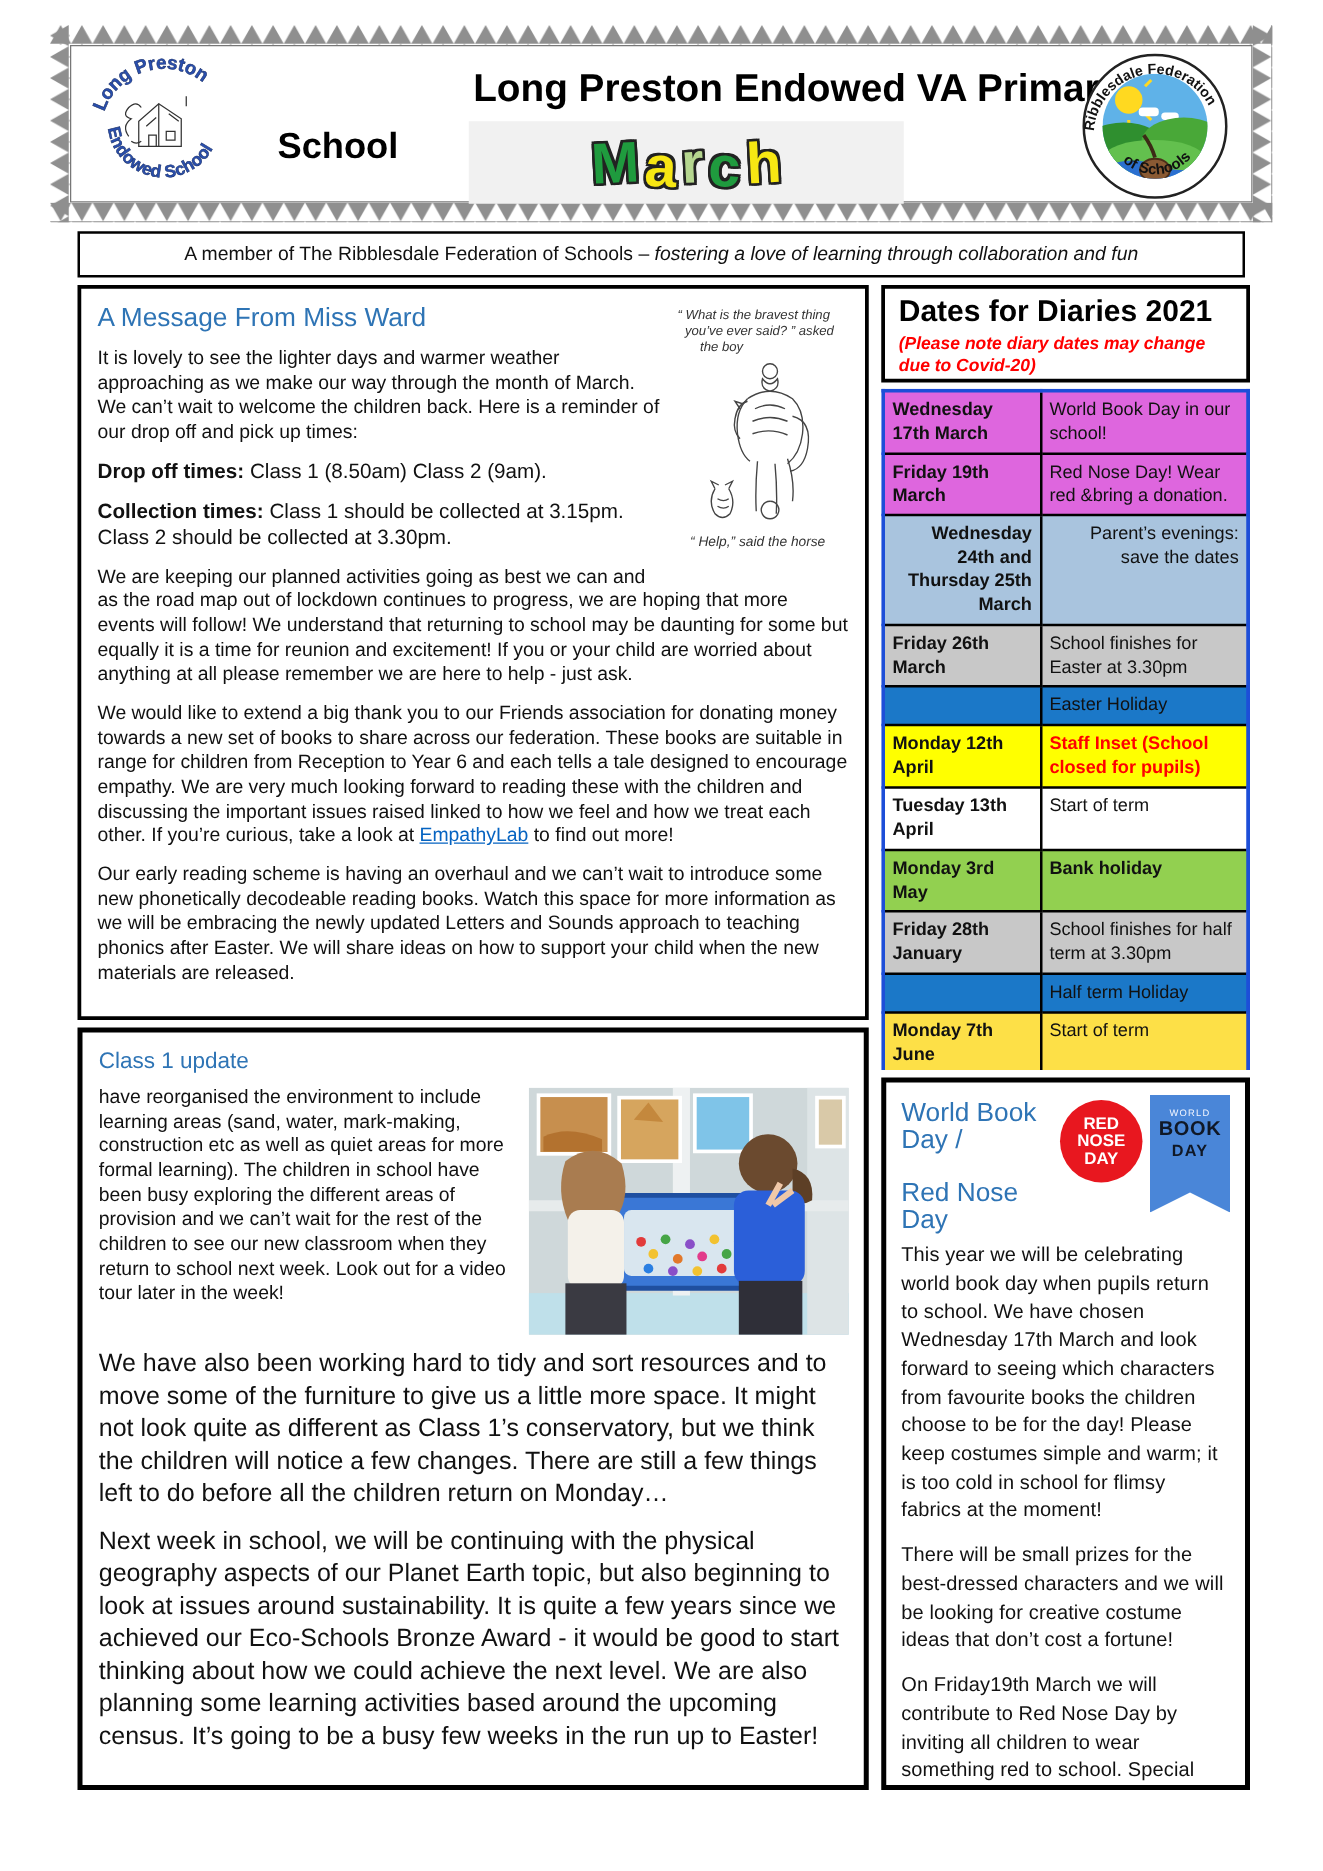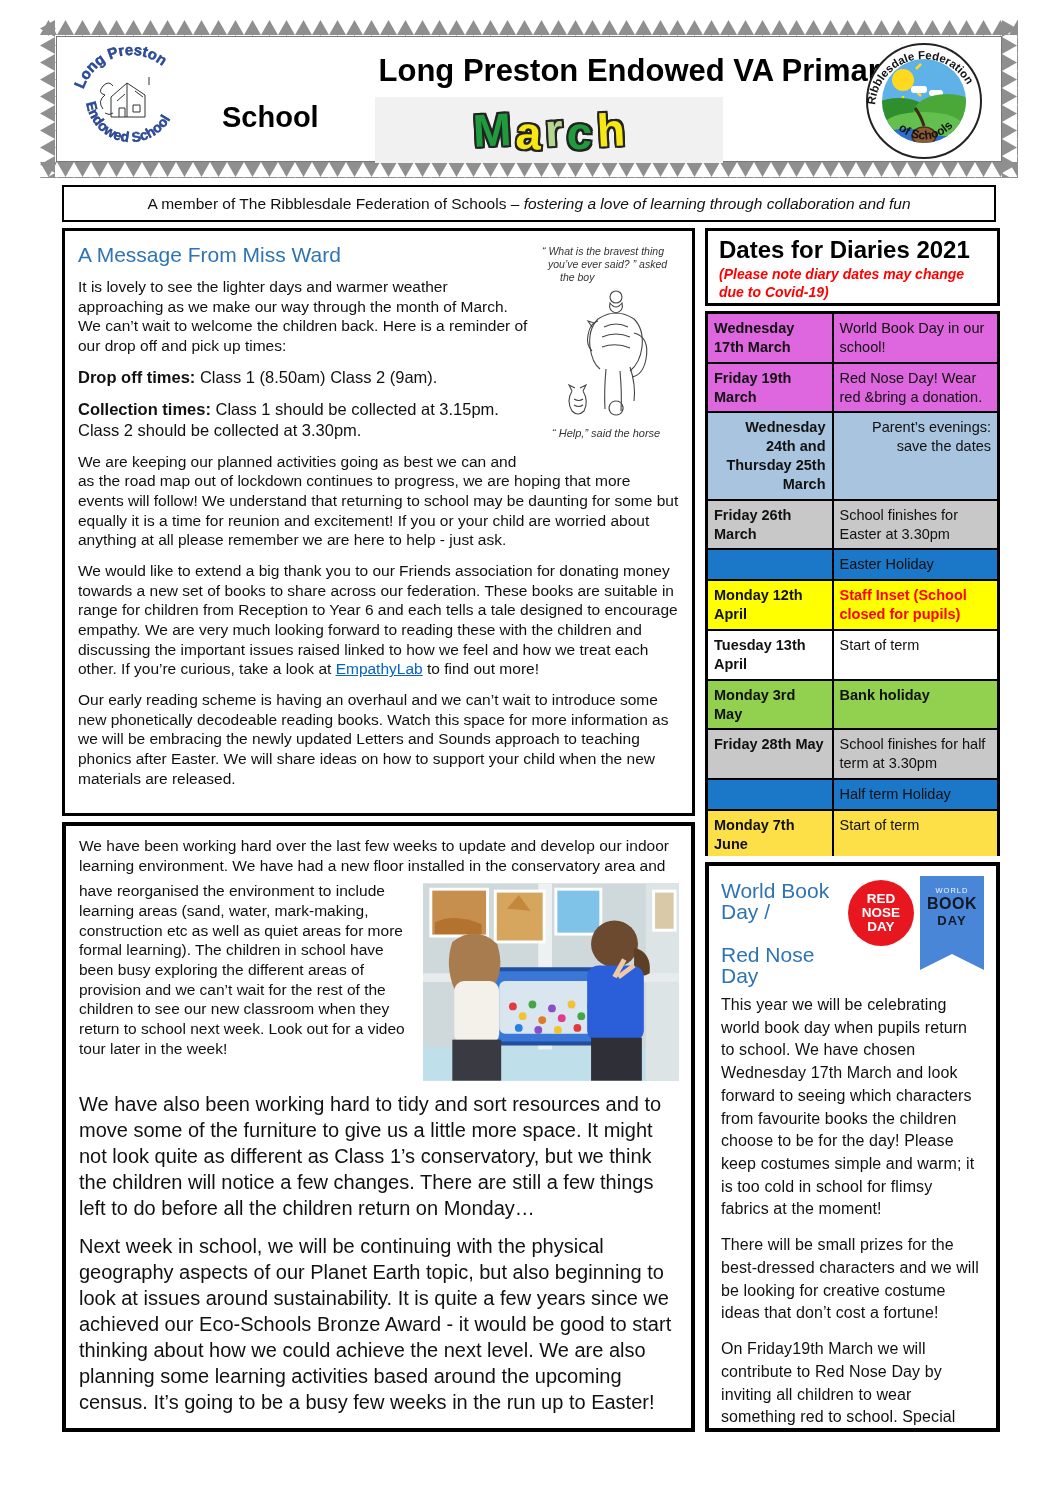--- a/index.html
+++ b/index.html
@@ -69,21 +69,21 @@
   .class1-row .txt { width:336px; flex:0 0 336px; }
   .class1-row .pic { margin-left:8px; }
   h3.sec2 { color:#2E74B5; font-weight:normal; font-size:20px; margin:4px 0 10px 0; }
   p.body2 { font-size:20px; line-height:1.3; margin:0 0 12px 0; }
 
   
   .dates-head { left:705px; top:228px; width:295px; height:78px; padding:5px 11px; border-width:3px; }
   .dates-head h1 { font-size:24px; font-weight:bold; color:#000; letter-spacing:0; }
   .dates-note { color:#FF0000; font-weight:bold; font-style:italic; font-size:14px; line-height:1.25; margin-top:2px; }
   .dates-tablewrap { left:705px; top:311px; width:295px; height:545px; border:none; }
-  table.dates { width:100%; border-collapse:collapse; border:3px solid #000000;padding-left:11px; }
+  table.dates { width:100%; border-collapse:collapse; border:3px solid #1d4ed8;padding-left:11px; }
   table.dates td {
     border:2px solid #000; vertical-align:top; padding:5px 6px;
     font-size:14.5px; line-height:1.3;
   }
   td.date-cell { width:126px; font-weight:bold; }
 
   
   .wbd-box { left:705px; top:862px; width:295px; height:570px; padding:10px 12px; border-width:4px; }
   .wbd-headrow { display:flex; margin-bottom:8px; }
   .wbd-headings { flex:1; }
@@ -261,21 +261,21 @@
     <h2 class="sec">A Message From Miss Ward</h2>
     <p class="body">It is lovely to see the lighter days and warmer weather approaching as we make our way through the month of March. We can’t wait to welcome the children back. Here is a reminder of our drop off and pick up times:</p>
     <p class="body"><span class="bold" style="font-size:16.5px">Drop off times:</span><span style="font-size:16.5px"> Class 1 (8.50am) Class 2 (9am).</span></p>
     <p class="body"><span class="bold" style="font-size:16.5px">Collection times:</span><span style="font-size:16.5px"> Class 1 should be collected at 3.15pm. Class 2 should be collected at 3.30pm.</span></p>
     <p class="body">We are keeping our planned activities going as best we can and as the road map out of lockdown continues to progress, we are hoping that more events will follow!  We understand that returning to school may be daunting for some but equally it is a time for reunion and excitement!  If you or your child are worried about anything at all please remember we are here to help - just ask.</p>
     <p class="body"><span>We would like to extend a big thank you to our Friends association for donating money towards a new set of books to share across our federation. These books are suitable in range for children from Reception to Year 6 and each tells a tale designed to encourage empathy. We are very much looking forward to reading these with the children and discussing the important issues raised linked to how we feel and how we treat each other. If you’re curious, take a look at </span><a class="msg-link">EmpathyLab</a><span> to find out more!</span></p>
     <p class="body">Our early reading scheme is having an overhaul and we can’t wait to introduce some new phonetically decodeable reading books. Watch this space for more information as we will be embracing the newly updated Letters and Sounds approach to teaching phonics after Easter. We will share ideas on how to support your child when the new materials are released.</p>
   </div>
 
   <div class="box upd-box">
-    <p class="body" style="margin-bottom:6px">We have been working hard over the last few weeks to update and develop our indoor learning environment.  We have had a new floor installed in the conservatory area and</p>
+    <h3 class="sec">Class 1 update</h3>
 
     <div class="class1-row">
       <p class="body txt">have reorganised the environment to include learning areas (sand, water, mark-making, construction etc as well as quiet areas for more formal learning). The children in school have been busy exploring the different areas of provision and we can’t wait for the rest of the children to see our new classroom when they return to school next week. Look out for a video tour later in the week!</p>
 
       <svg class="pic" width="262" height="202" viewBox="0 0 262 202">
         <rect width="262" height="202" fill="#cfd8da"></rect>
         <rect x="0" y="168" width="262" height="34" fill="#bfe0ea"></rect>
         <rect x="228" y="0" width="34" height="202" fill="#dde4e6"></rect>
         <rect x="118" y="0" width="14" height="170" fill="#eef1f2"></rect>
         <rect x="0" y="92" width="262" height="9" fill="#e7ebec"></rect>
@@ -325,21 +325,21 @@
         </g>
       </svg>
     </div>
 
     <p class="body2">We have also been working hard to tidy and sort resources and to move some of the furniture to give us a little more space. It might not look quite as different as Class 1’s conservatory, but we think the children will notice a few changes. There are still a few things left to do before all the children return on Monday…</p>
     <p class="body2">Next week in school, we will be continuing with the physical geography aspects of our Planet Earth topic, but also beginning to look at issues around sustainability. It is quite a few years since we achieved our Eco-Schools Bronze Award - it would be good to start thinking about how we could achieve the next level. We are also planning some learning activities based around the upcoming census. It’s going to be a busy few weeks in the run up to Easter!</p>
   </div>
 
   <div class="box dates-head">
     <h1>Dates for Diaries 2021</h1>
-    <div class="dates-note">(Please note diary dates may change due to Covid-19)</div>
+    <div class="dates-note">(Please note diary dates may change due to Covid-20)</div>
   </div>
 
   <div class="box dates-tablewrap" style="border:none;">
     <table class="dates">
       <tbody>
           <tr style="background: rgb(222, 102, 222);">
             <td class="date-cell">Wednesday 17th March</td>
             <td class="event-cell">World Book Day  in our school!</td>
           </tr>
           <tr style="background: rgb(222, 102, 222);">
@@ -364,21 +364,21 @@
           </tr>
           <tr style="background: rgb(255, 255, 255);">
             <td class="date-cell">Tuesday 13th April</td>
             <td class="event-cell">Start of term</td>
           </tr>
           <tr style="background: rgb(146, 208, 80);">
             <td class="date-cell">Monday 3rd May</td>
             <td class="event-cell" style="font-weight: bold;">Bank holiday</td>
           </tr>
           <tr style="background: rgb(200, 200, 200);">
-            <td class="date-cell">Friday 28th May</td>
+            <td class="date-cell">Friday 28th January</td>
             <td class="event-cell">School finishes for half term at 3.30pm</td>
           </tr>
           <tr style="background: rgb(27, 120, 200);">
             <td class="date-cell"></td>
             <td class="event-cell">Half term Holiday</td>
           </tr>
           <tr style="background: #fde047;">
             <td class="date-cell">Monday 7th June</td>
             <td class="event-cell">Start of term</td>
           </tr>

